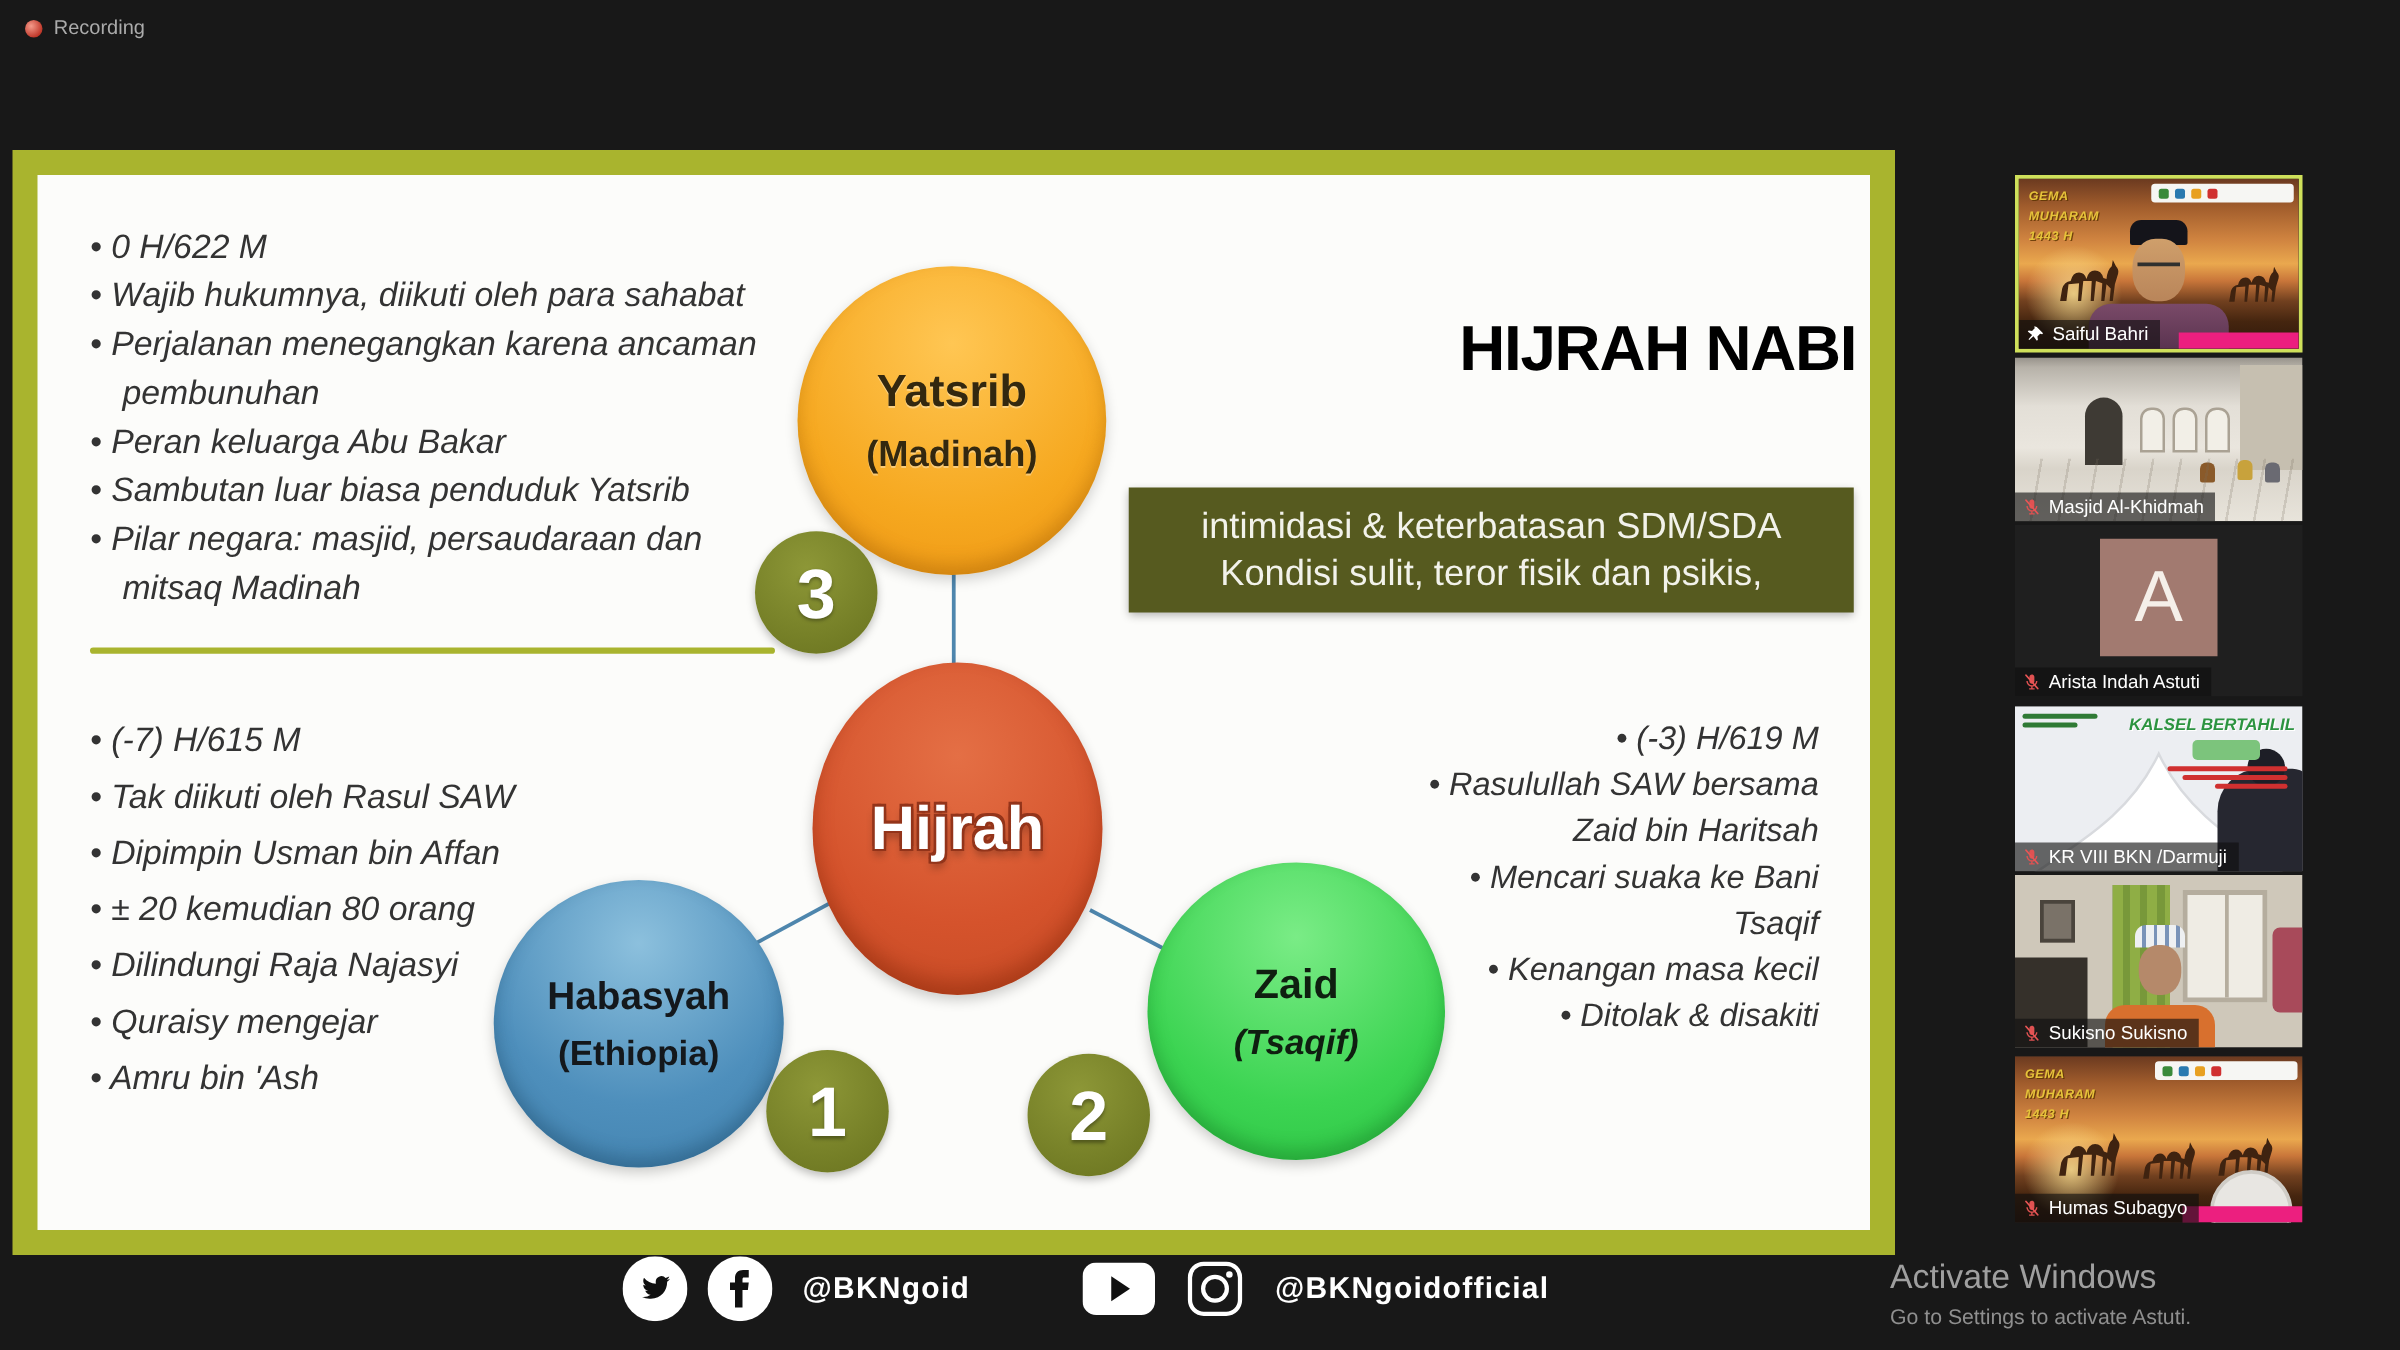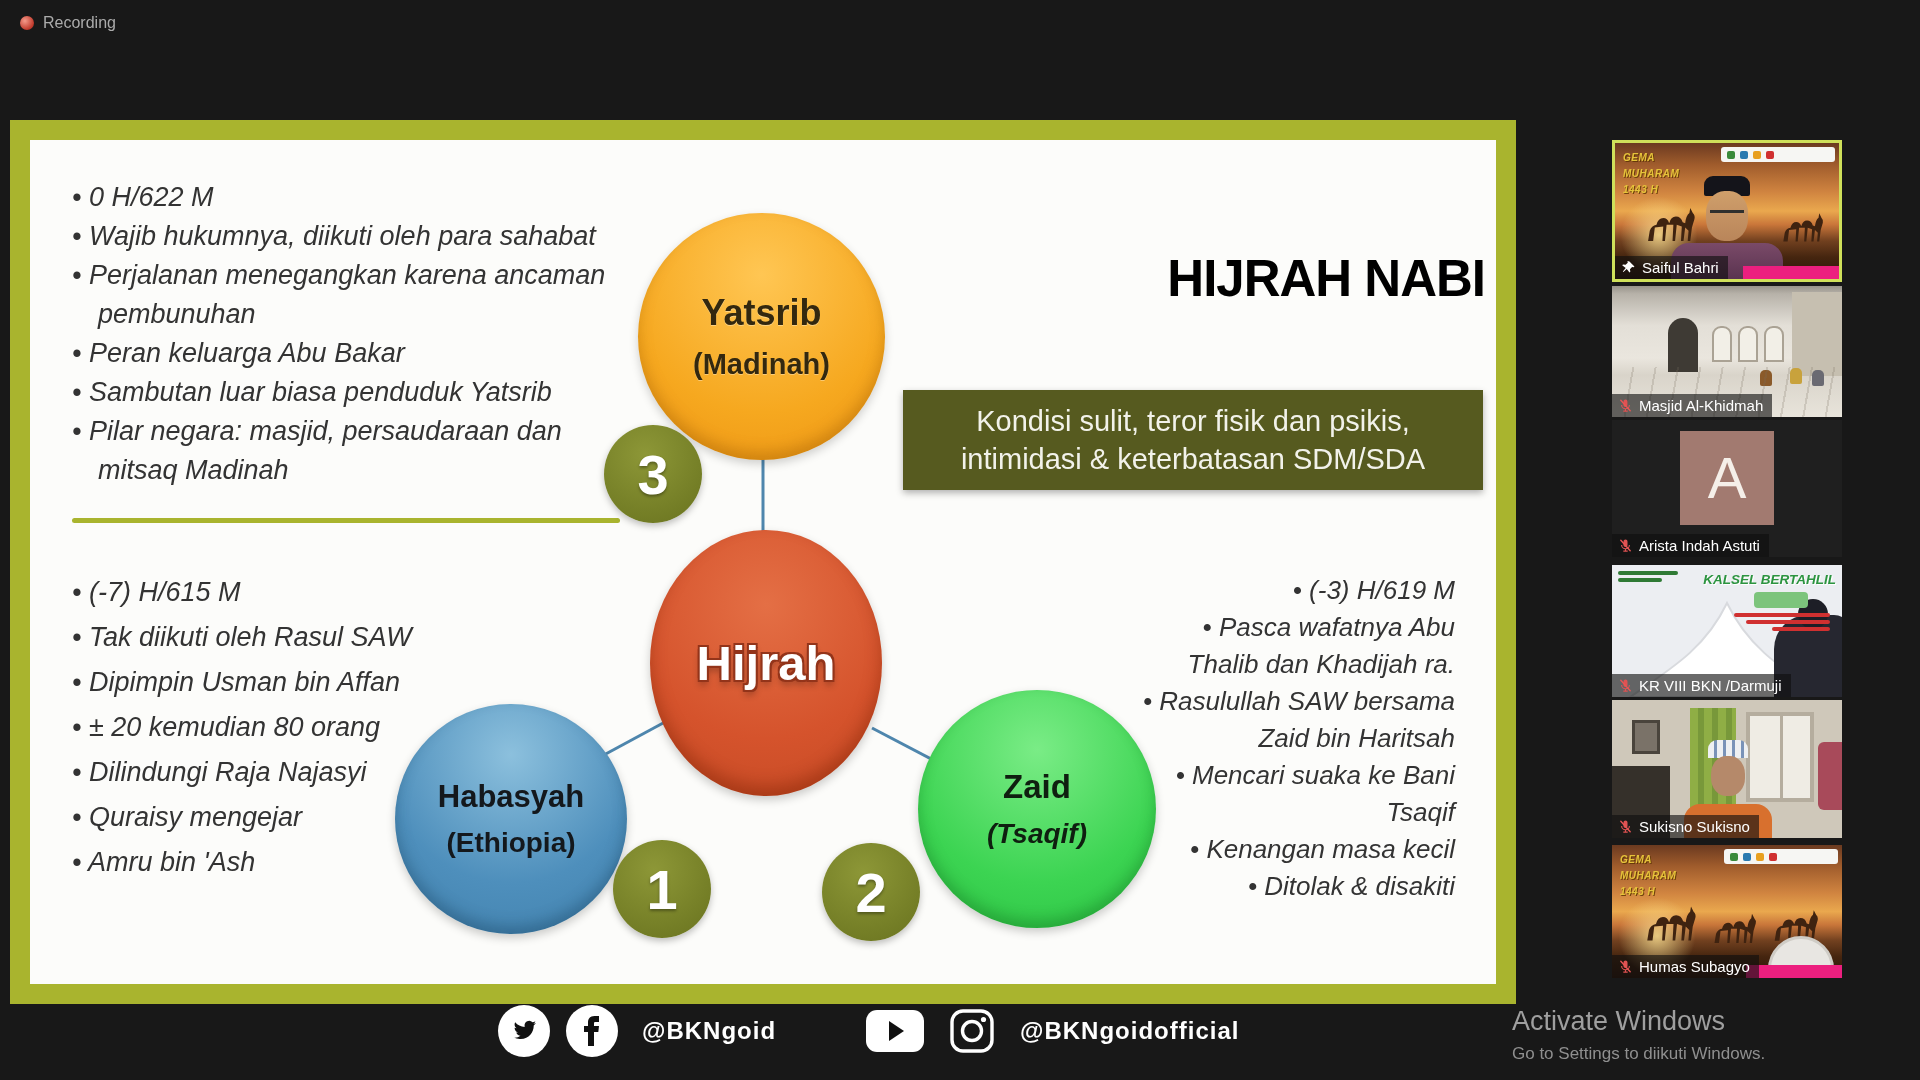--- a/index.html
+++ b/index.html
@@ -198,21 +198,20 @@
       <li>Tak diikuti oleh Rasul SAW</li>
       <li>Dipimpin Usman bin Affan</li>
       <li>± 20 kemudian 80 orang</li>
       <li>Dilindungi Raja Najasyi</li>
       <li>Quraisy mengejar</li>
       <li>Amru bin 'Ash</li>
     </ul>
 
     <ul class="blist list-thaif">
       <li>(-3) H/619 M</li>
-      <li>Pasca wafatnya Abu Thalib dan Khadijah ra.</li>
       <li>Rasulullah SAW bersama Zaid bin Haritsah</li>
       <li>Mencari suaka ke Bani Tsaqif</li>
       <li>Kenangan masa kecil</li>
       <li>Ditolak &amp; disakiti</li>
     </ul>
 
     <svg class="connectors" width="1506" height="884" viewBox="0 0 1506 884">
       <line x1="753" y1="338" x2="753" y2="412" stroke="#4e86ad" stroke-width="3"></line>
       <line x1="592" y1="636" x2="692" y2="582" stroke="#4e86ad" stroke-width="3"></line>
       <line x1="862" y1="608" x2="946" y2="652" stroke="#4e86ad" stroke-width="3"></line>
@@ -238,22 +237,22 @@
       <div class="nl">Zaid</div>
       <div class="ns">(Tsaqif)</div>
     </div>
     <div class="badge badge-2">2</div>
 
     <div class="title">
       <div>HIJRAH NABI</div>
     </div>
 
     <div class="subtitle">
+      <div>intimidasi &amp; keterbatasan SDM/SDA</div>
       <div>Kondisi sulit, teror fisik dan psikis,</div>
-      <div>intimidasi &amp; keterbatasan SDM/SDA</div>
     </div>
   </div>
 
   <div class="footer">
     <svg width="52" height="52" viewBox="0 0 52 52">
       <circle cx="26" cy="26" r="26" fill="#fff"></circle>
       <path transform="translate(10,11)" fill="#101010" d="M28 7c-.8.4-1.7.7-2.6.8 1-.6 1.7-1.5 2-2.6-.9.5-1.9.9-2.9 1.1A4.6 4.6 0 0 0 16.6 10c0 .4 0 .7.1 1-3.8-.2-7.2-2-9.5-4.8-.4.7-.6 1.5-.6 2.3 0 1.6.8 3 2 3.8-.7 0-1.4-.2-2-.5v.1c0 2.2 1.6 4.1 3.7 4.5-.4.1-.8.2-1.2.2-.3 0-.6 0-.9-.1.6 1.8 2.3 3.2 4.3 3.2a9.2 9.2 0 0 1-6.8 1.9A13 13 0 0 0 12.7 23c8.4 0 13-7 13-13v-.6c.9-.6 1.7-1.4 2.3-2.4z"></path>
     </svg>
     <span class="gap-s"></span>
     <svg width="52" height="52" viewBox="0 0 52 52">
@@ -416,16 +415,16 @@
     <div class="namebar">
       <svg width="15" height="15" viewBox="0 0 24 24">
           <use href="#micoff"></use>
         </svg>
       <span>Humas Subagyo</span>
     </div>
   </div>
 
   <div class="watermark">
     <div class="wm1">Activate Windows</div>
-    <div class="wm2">Go to Settings to diikuti Windows.</div>
+    <div class="wm2">Go to Settings to activate Astuti.</div>
   </div>
 
 </div>
 
 </body></html>

